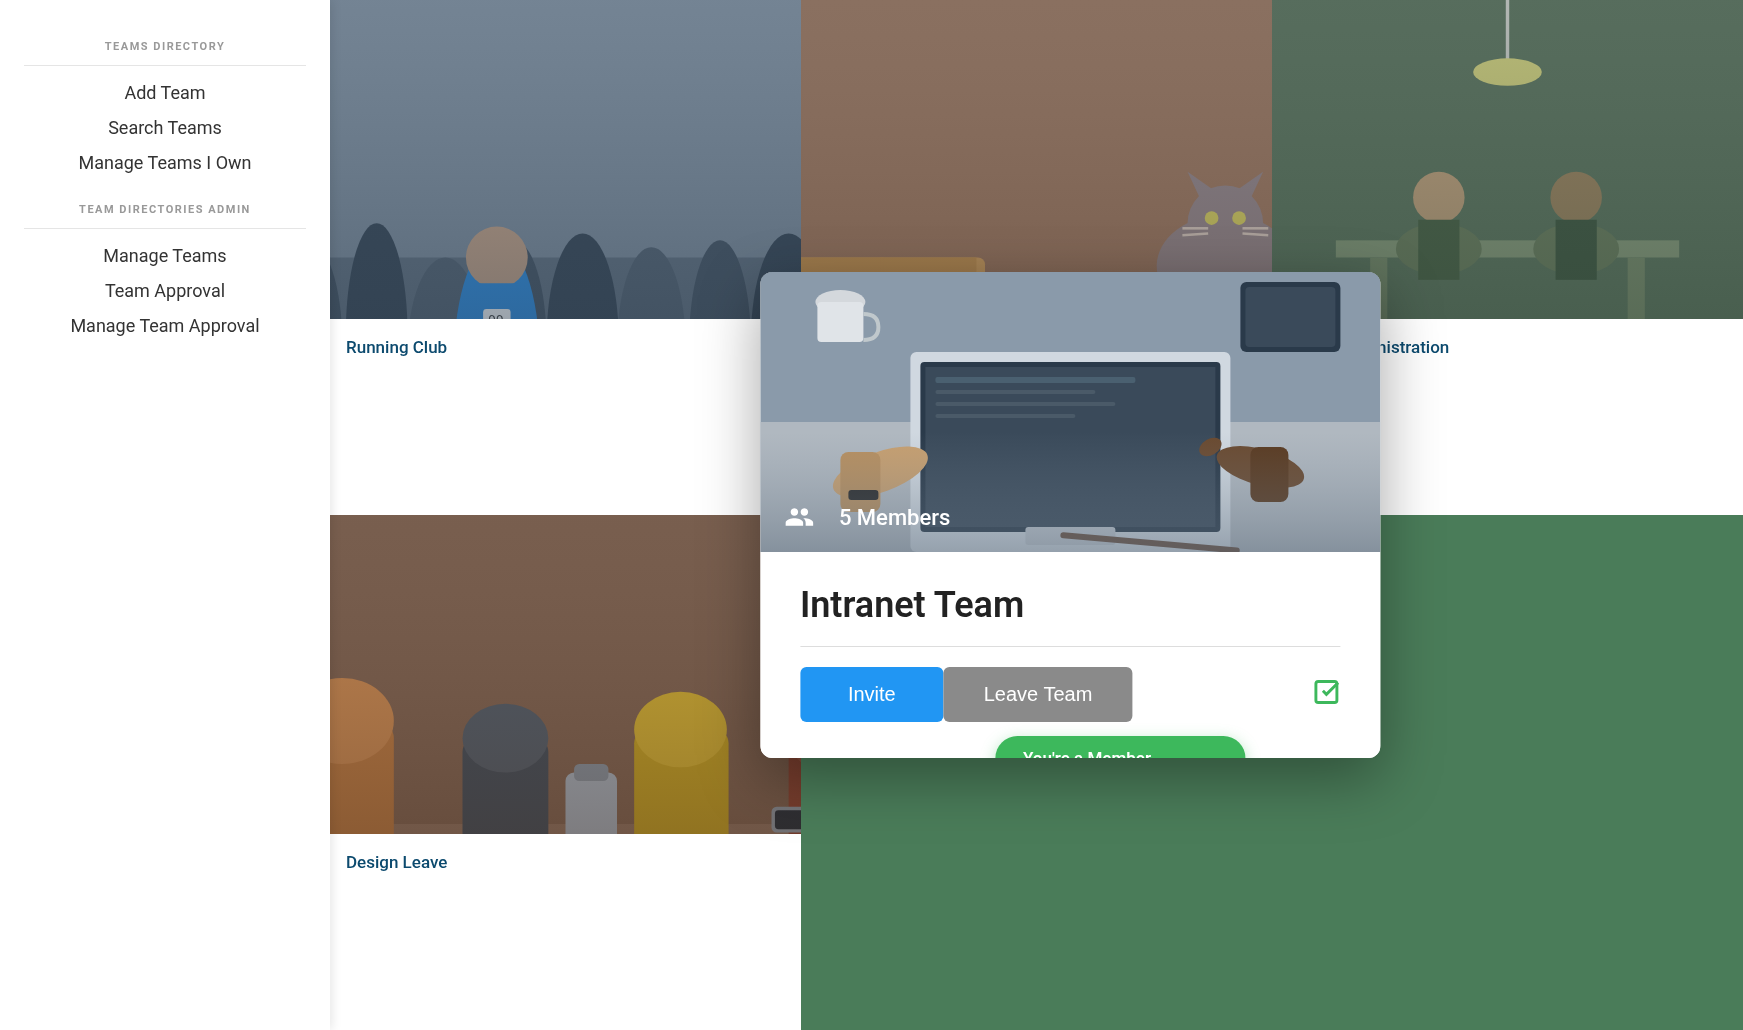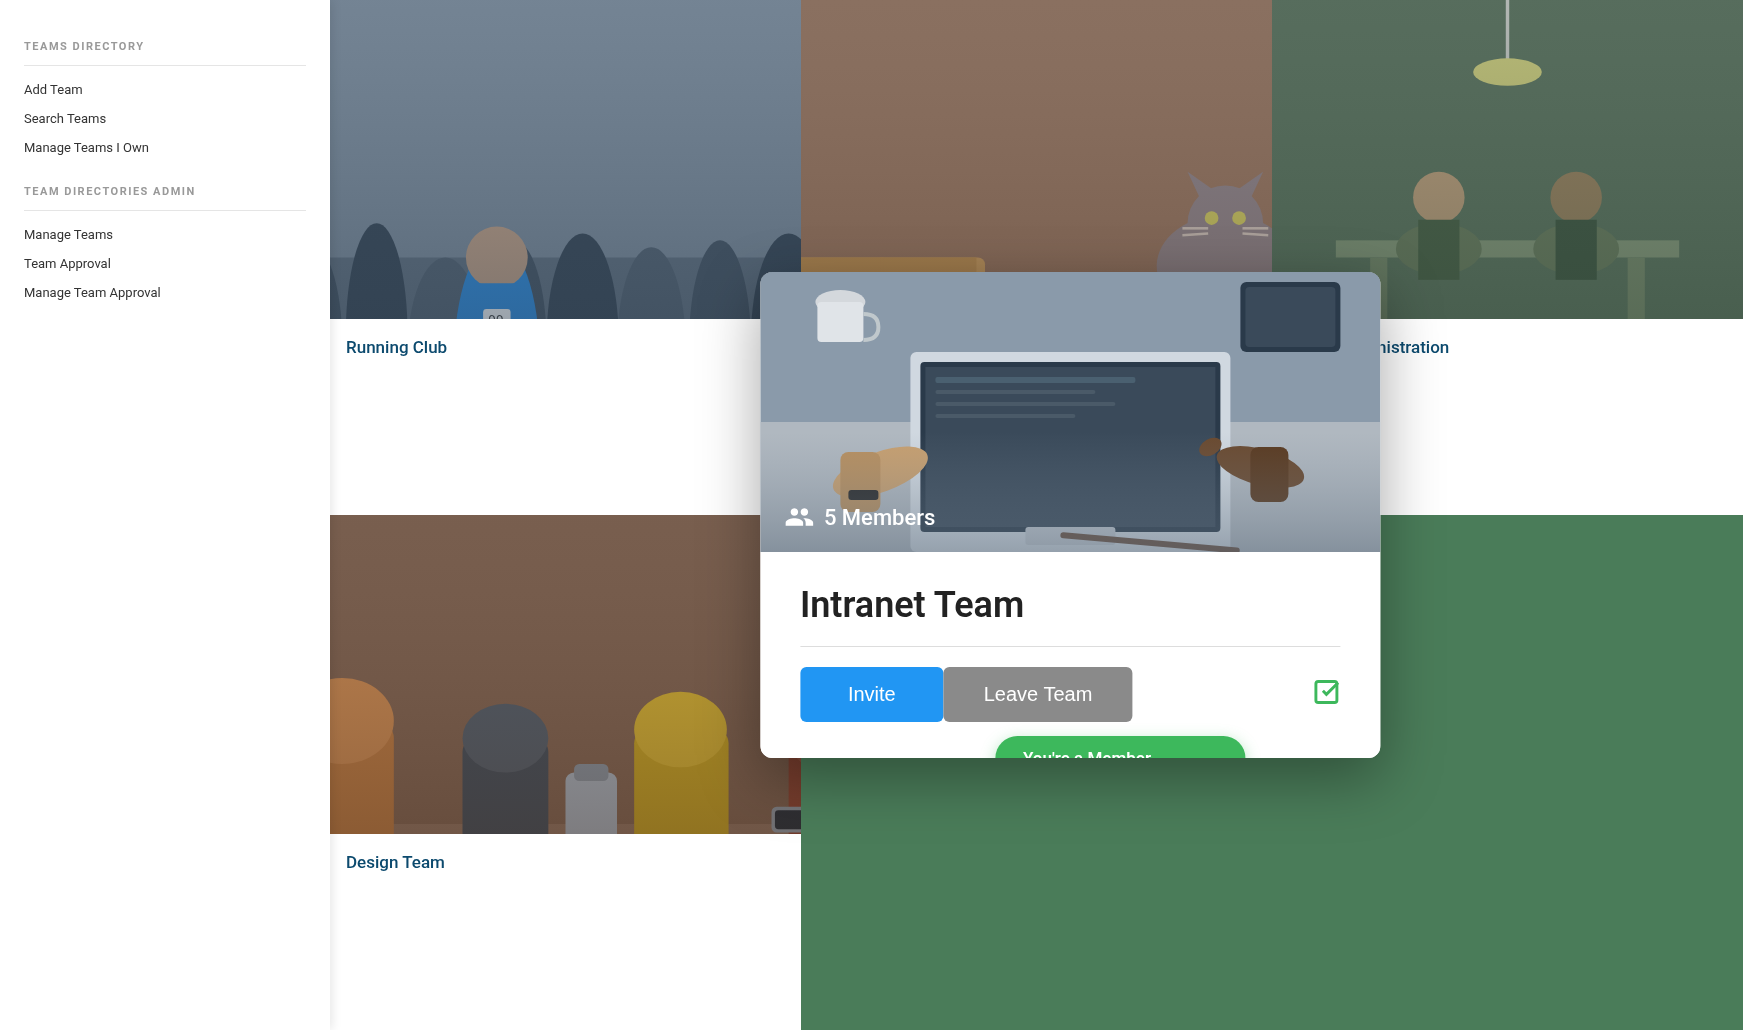--- a/index.html
+++ b/index.html
@@ -22,40 +22,41 @@
       gap: 0;
     }
 
     
     .sidebar {
       background: #fff;
       grid-row: 1 / 3;
       padding: 40px 24px;
       box-shadow: 2px 0 10px rgba(0,0,0,0.1);
       z-index: 1;
+      text-align: center;
     }
 
     .sidebar-section-title {
       font-size: 11px;
       font-weight: 700;
       letter-spacing: 1.5px;
       color: #999;
       text-transform: uppercase;
       margin-bottom: 12px;
     }
 
     .sidebar-divider {
       border: none;
       border-top: 1px solid #e5e5e5;
       margin-bottom: 16px;
     }
 
     .sidebar-link {
       display: block;
-      font-size: 13px;
+      font-size: 18px;
       color: #333;
       text-decoration: none;
       margin-bottom: 14px;
       cursor: pointer;
     }
 
     .sidebar-section {
       margin-bottom: 30px;
     }
 
@@ -130,21 +131,21 @@
       background: linear-gradient(180deg, #6a7a8a 0%, #8a9aaa 40%, #b0b8c0 100%);
       overflow: hidden;
     }
 
     .members-badge {
       position: absolute;
       bottom: 20px;
       left: 24px;
       display: flex;
       align-items: center;
-      gap: 10px;
+      gap: 25px;
       color: #fff;
       font-size: 22px;
       font-weight: 500;
     }
 
     .modal-body {
       padding: 32px 40px 36px;
       background: #fff;
     }
 
@@ -425,21 +426,21 @@
         </defs>
       </svg>
     </div>
     <div class="card-members-badge">
       <svg width="16" height="16" viewBox="0 0 24 24" fill="white">
           <path d="M16 11c1.66 0 2.99-1.34 2.99-3S17.66 5 16 5c-1.66 0-3 1.34-3 3s1.34 3 3 3zm-8 0c1.66 0 2.99-1.34 2.99-3S9.66 5 8 5C6.34 5 5 6.34 5 8s1.34 3 3 3zm0 2c-2.33 0-7 1.17-7 3.5V19h14v-2.5c0-2.33-4.67-3.5-7-3.5zm8 0c-.29 0-.62.02-.97.05 1.16.84 1.97 1.97 1.97 3.45V19h6v-2.5c0-2.33-4.67-3.5-7-3.5z"></path>
         </svg>
       <span>12 Members</span>
     </div>
     <div class="card-info" style="position:absolute; bottom:0; left:0; right:0; background:#fff; padding:14px 16px; height:38%;">
-      <div class="card-title">Design Team</div>
+      <div class="card-title">Design Leave</div>
     </div>
   </div>
 </div>
 
 <div class="modal-card" style="top:50%; left:50%; transform:translate(-18%, -50%);">
   <div class="modal-hero">
     
     <svg class="laptop-bg" viewBox="0 0 620 280" preserveAspectRatio="xMidYMid slice">
 
       <rect width="620" height="280" fill="#8a9aaa"></rect>

